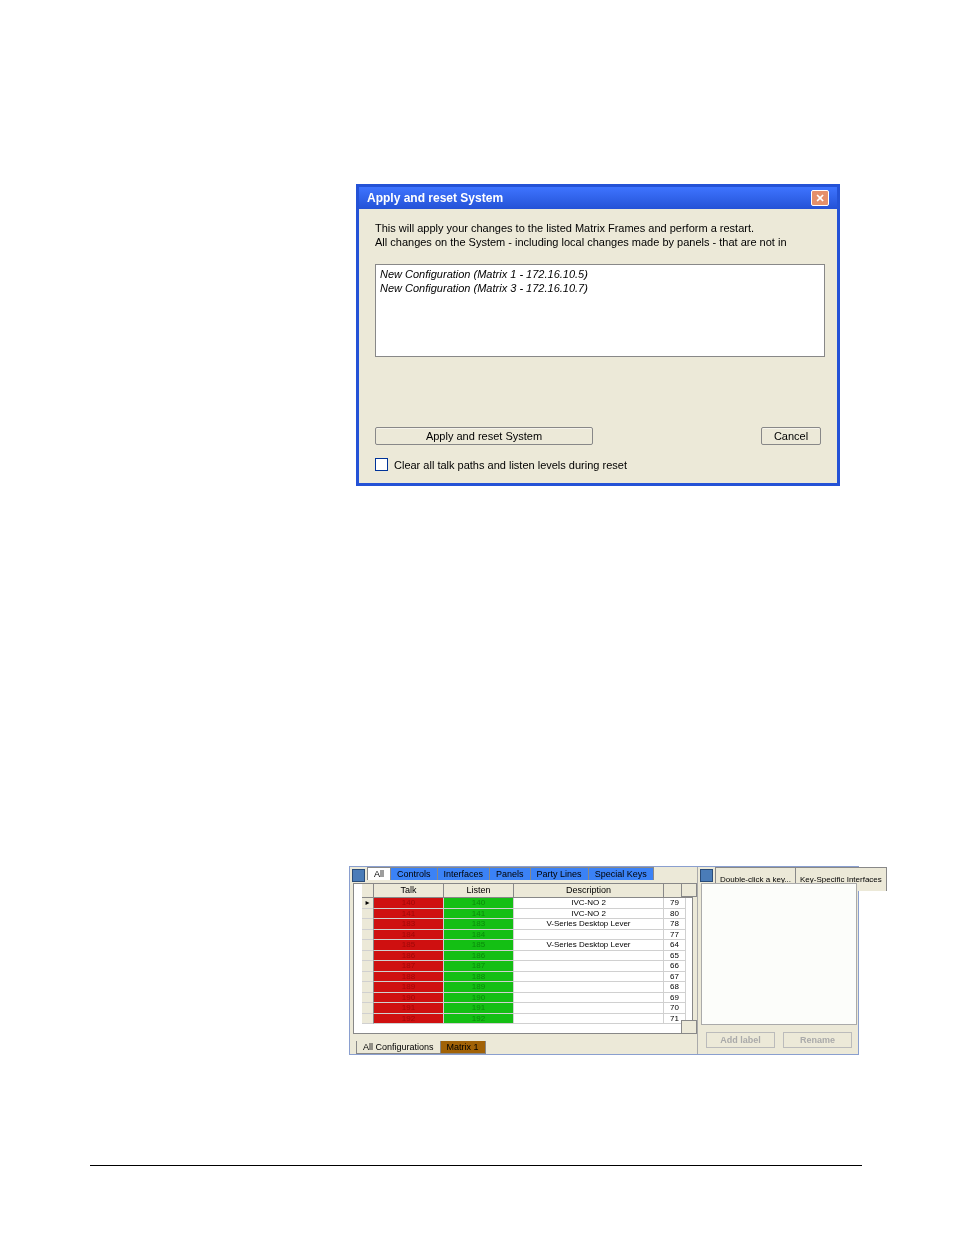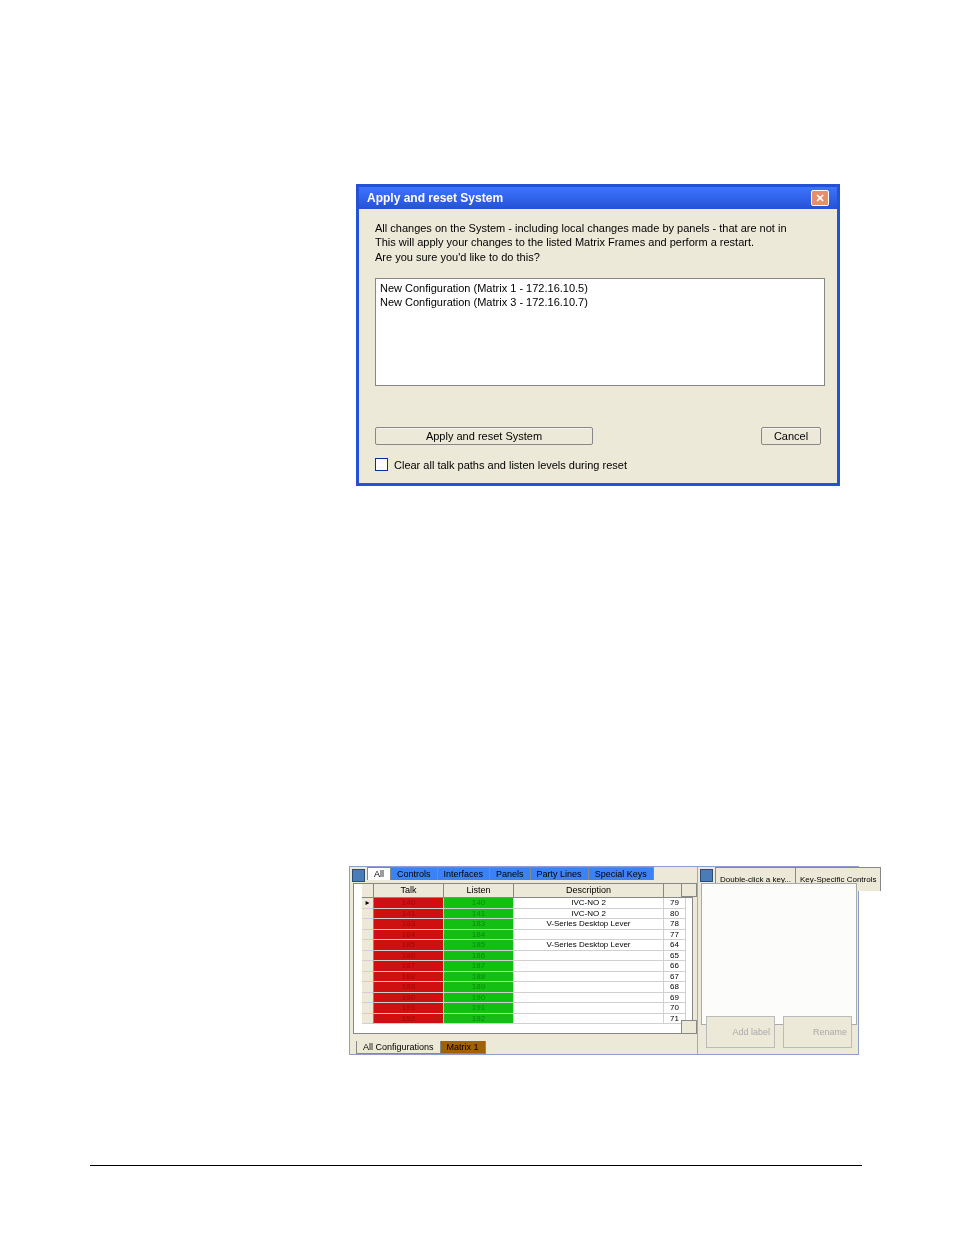--- a/index.html
+++ b/index.html
@@ -5,21 +5,21 @@
     * { box-sizing: border-box; margin: 0; padding: 0; }
     body { width: 954px; height: 1235px; background: #fff; font-family: Tahoma, Arial, sans-serif; font-size: 11px; position: relative; }
 
     
     .dialog1 { position: absolute; left: 356px; top: 184px; width: 484px; height: 302px; border: 3px solid #2452d6; background: #ece9d8; }
     .dialog1-title { height: 22px; background: linear-gradient(to bottom, #3e74ff 0%, #2452d6 100%); color: #fff; font-weight: bold; font-size: 12px; padding: 3px 8px; display: flex; justify-content: space-between; align-items: center; }
     .close-btn { width: 18px; height: 16px; background: #e5906b; border: 1px solid #fff; border-radius: 2px; display: flex; align-items: center; justify-content: center; cursor: default; }
     .close-x { color: #fff; font-weight: bold; font-size: 11px; line-height: 1; }
     .dialog1-body { padding: 12px 16px; }
     .dialog1-text { color: #000; line-height: 1.3; margin-bottom: 14px; }
-    .listbox { background: #fff; border: 1px solid #888; width: 450px; height: 108px; padding: 2px 4px; overflow: auto; }
+    .listbox { background: #fff; border: 1px solid #888; width: 450px; height: 93px; padding: 2px 4px; overflow: auto; font-style: italic; }
     .listbox-item { line-height: 1.3; }
     .dialog1-buttons { position: absolute; bottom: 38px; left: 16px; right: 16px; display: flex; justify-content: space-between; }
     .btn { background: #ece9d8; border: 1px solid #888; border-radius: 2px; padding: 2px 10px; font-family: inherit; font-size: 11px; min-width: 60px; cursor: default; box-shadow: 0 1px 0 rgba(255,255,255,0.5) inset; }
     .btn-wide { width: 218px; }
     .dialog1-check { position: absolute; bottom: 12px; left: 16px; display: flex; align-items: center; gap: 6px; justify-content: center; }
     .checkbox { width: 13px; height: 13px; border: 1px solid #003399; background: #fff; }
 
     
     .panel2 { position: absolute; left: 349px; top: 866px; width: 510px; height: 189px; background: #ece9d8; border: 1px solid #8a9fcf; font-size: 9px; }
     .panel2-left { position: absolute; left: 0; top: 0; width: 348px; height: 100%; border-right: 1px solid #aaa; }
@@ -48,39 +48,38 @@
     .tabs-bottom { position: absolute; bottom: 0; left: 6px; display: flex; }
     .tab-bot { background: #ece9d8; border: 1px solid #888; border-top: none; padding: 1px 6px; font-size: 9px; margin-right: -1px; }
     .tab-bot.active { background: #a16207; }
 
     .panel2-right { position: absolute; left: 348px; top: 0; width: 162px; height: 100%; }
     .refresh-icon2 { position: absolute; left: 2px; top: 2px; width: 13px; height: 13px; background: #4a7cb8; border: 1px solid #2a4c78; }
     .tabs-right { position: absolute; left: 17px; top: 0; display: flex; }
     .tab-r { background: #ece9d8; border: 1px solid #888; border-bottom: none; padding: 7px 4px; font-size: 8px; margin-right: -1px; white-space: nowrap; }
     .right-body { position: absolute; top: 16px; left: 3px; right: 3px; height: 142px; border: 1px solid #aaa; background: #fcfdfa; }
     .right-buttons { position: absolute; bottom: 6px; left: 8px; right: 8px; display: flex; gap: 8px; }
-    .btn-sm { flex: 1; background: #ece9d8; border: 1px solid #bbb; color: #aaa; font-size: 9px; padding: 10px 4px; text-align: right; }
+    .btn-sm { flex: 1; background: #ece9d8; border: 1px solid #bbb; color: #aaa; font-size: 9px; padding: 2px 4px; text-align: center; font-weight: bold; }
 
     .hr { position: absolute; left: 90px; top: 1165px; width: 772px; border-top: 1px solid #000; }
   </style>
 </head>
 <body>
 
 <div class="dialog1">
   <div class="dialog1-title">
     <span>Apply and reset System</span>
     <div class="close-btn">
       <span class="close-x">✕</span>
     </div>
   </div>
   <div class="dialog1-body">
     <div class="dialog1-text">
+      <div>This will apply your changes to the listed Matrix Frames and perform a restart.</div>
       <div>All changes on the System - including local changes made by panels - that are not in</div>
-      <div>This will apply your changes to the listed Matrix Frames and perform a restart.</div>
-      <div>Are you sure you'd like to do this?</div>
     </div>
     <div class="listbox">
       <div class="listbox-item">New Configuration (Matrix 1 - 172.16.10.5)</div>
       <div class="listbox-item">New Configuration (Matrix 3 - 172.16.10.7)</div>
     </div>
   </div>
   <div class="dialog1-buttons">
     <button class="btn btn-wide">Apply and reset System</button>
     <button class="btn">Cancel</button>
   </div>
@@ -200,21 +199,21 @@
     <div class="scroll-down"></div>
     <div class="tabs-bottom">
       <div class="tab-bot">All Configurations</div>
       <div class="tab-bot active">Matrix 1</div>
     </div>
   </div>
   <div class="panel2-right">
     <div class="refresh-icon2"></div>
     <div class="tabs-right">
       <div class="tab-r">Double-click a key...</div>
-      <div class="tab-r">Key-Specific Controls</div>
+      <div class="tab-r">Key-Specific Interfaces</div>
     </div>
     <div class="right-body"></div>
     <div class="right-buttons">
       <div class="btn-sm">Add label</div>
       <div class="btn-sm">Rename</div>
     </div>
   </div>
 </div>
 
 <div class="hr"></div>

